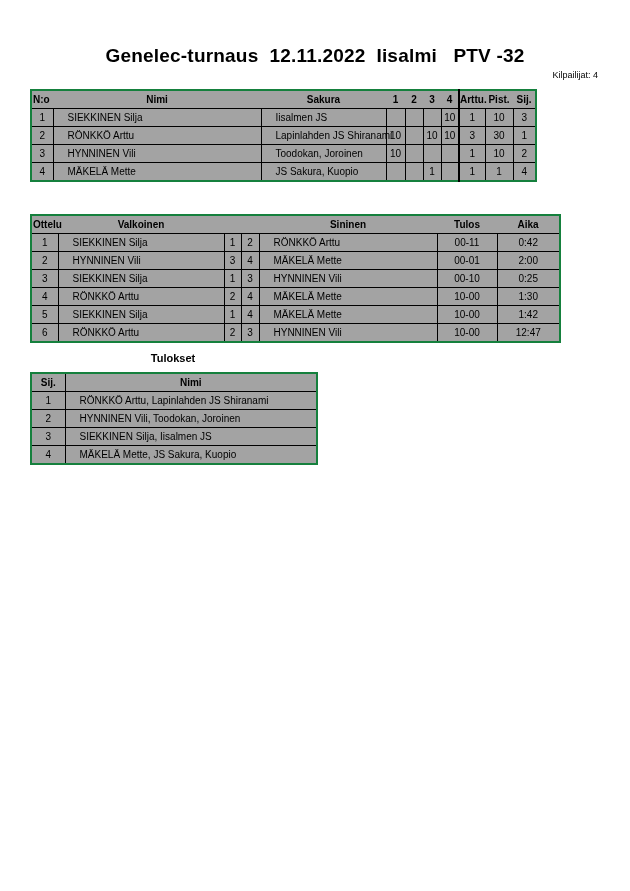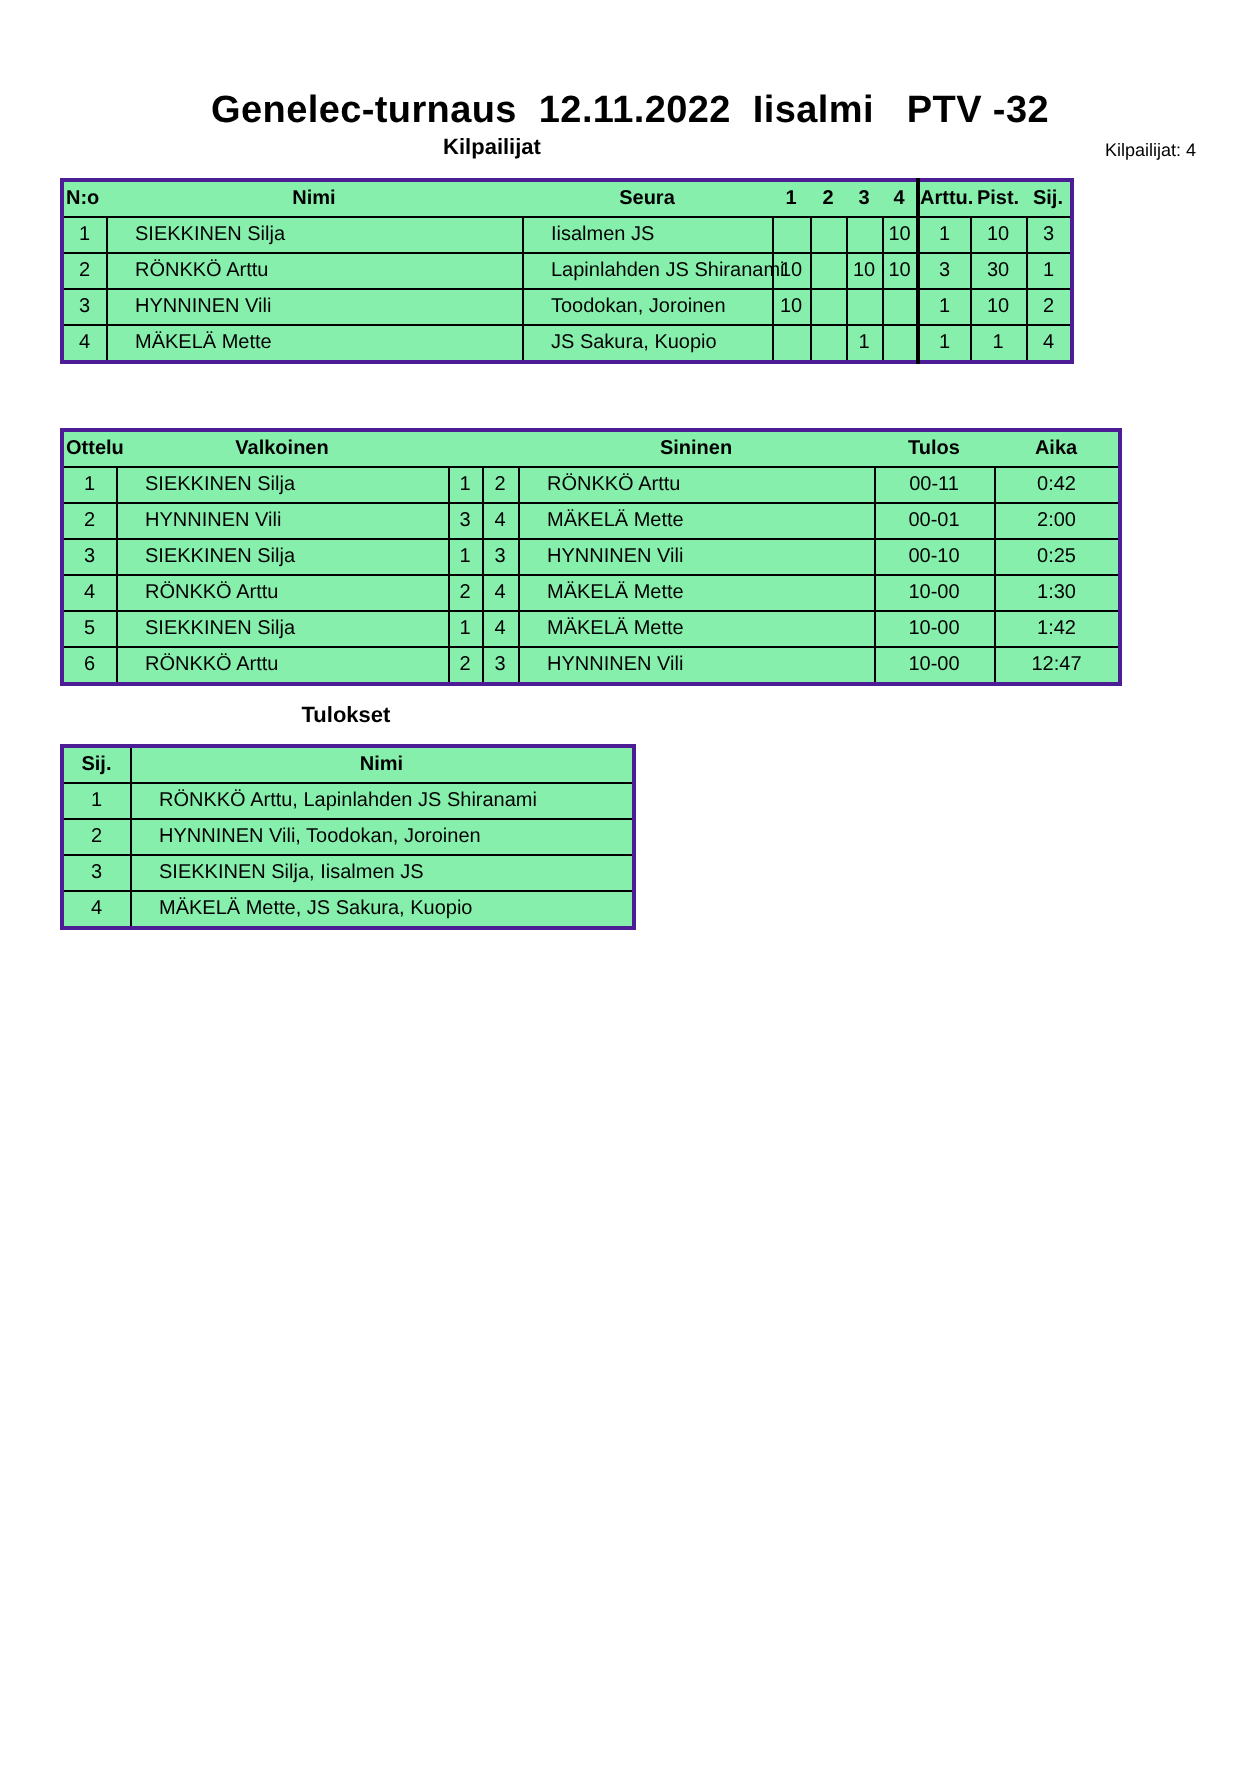--- a/index.html
+++ b/index.html
@@ -39,22 +39,22 @@
     left: 398px;
     width: 200px;
     text-align: right;
     font-size: 9px;
     font-weight: normal;
   }
   table {
     position: absolute;
     border-collapse: collapse;
     table-layout: fixed;
-    border: 2px solid #4c1d95;
-    background: #86efac;
+    border: 2px solid #15803d;
+    background: #a3a3a3;
   }
   .t-competitors { top: 89px;  left: 30px; width: 505px; }
   .t-matches     { top: 214px; left: 30px; width: 529px; }
   .t-results     { top: 372px; left: 30px; width: 286px; }
   td, th {
     border: 1px solid #000000;
     height: 17px;
     padding: 0;
     font-size: 10px;
     line-height: 17px;
@@ -73,41 +73,40 @@
   td.num  { text-align: center; }
   td.name { text-align: left; padding-left: 14px; white-space: nowrap; }
 </style>
 </head>
 <body>
 
 <div class="page">
 
   <div class="main-title">Genelec-turnaus  12.11.2022  Iisalmi   PTV -32</div>
 
-  <div class="sec-label lbl-kilpailijat">Kilpailijat</div>
   <div class="count-label">Kilpailijat: 4</div>
 
   <table class="t-competitors">
     <colgroup>
       <col style="width:22px">
         <col style="width:208px">
         <col style="width:125px">
       <col style="width:19px">
         <col style="width:18px">
         <col style="width:18px">
         <col style="width:18px">
       <col style="width:26px">
         <col style="width:28px">
         <col style="width:23px">
     </colgroup>
     <tbody>
         <tr>
       <th class="hleft">N:o</th>
       <th>Nimi</th>
-      <th>Seura</th>
+      <th>Sakura</th>
       <th>1</th>
       <th>2</th>
       <th>3</th>
       <th>4</th>
       <th class="thickleft">Arttu.</th>
       <th>Pist.</th>
       <th>Sij.</th>
     </tr>
     <tr>
       <td class="num">1</td>

